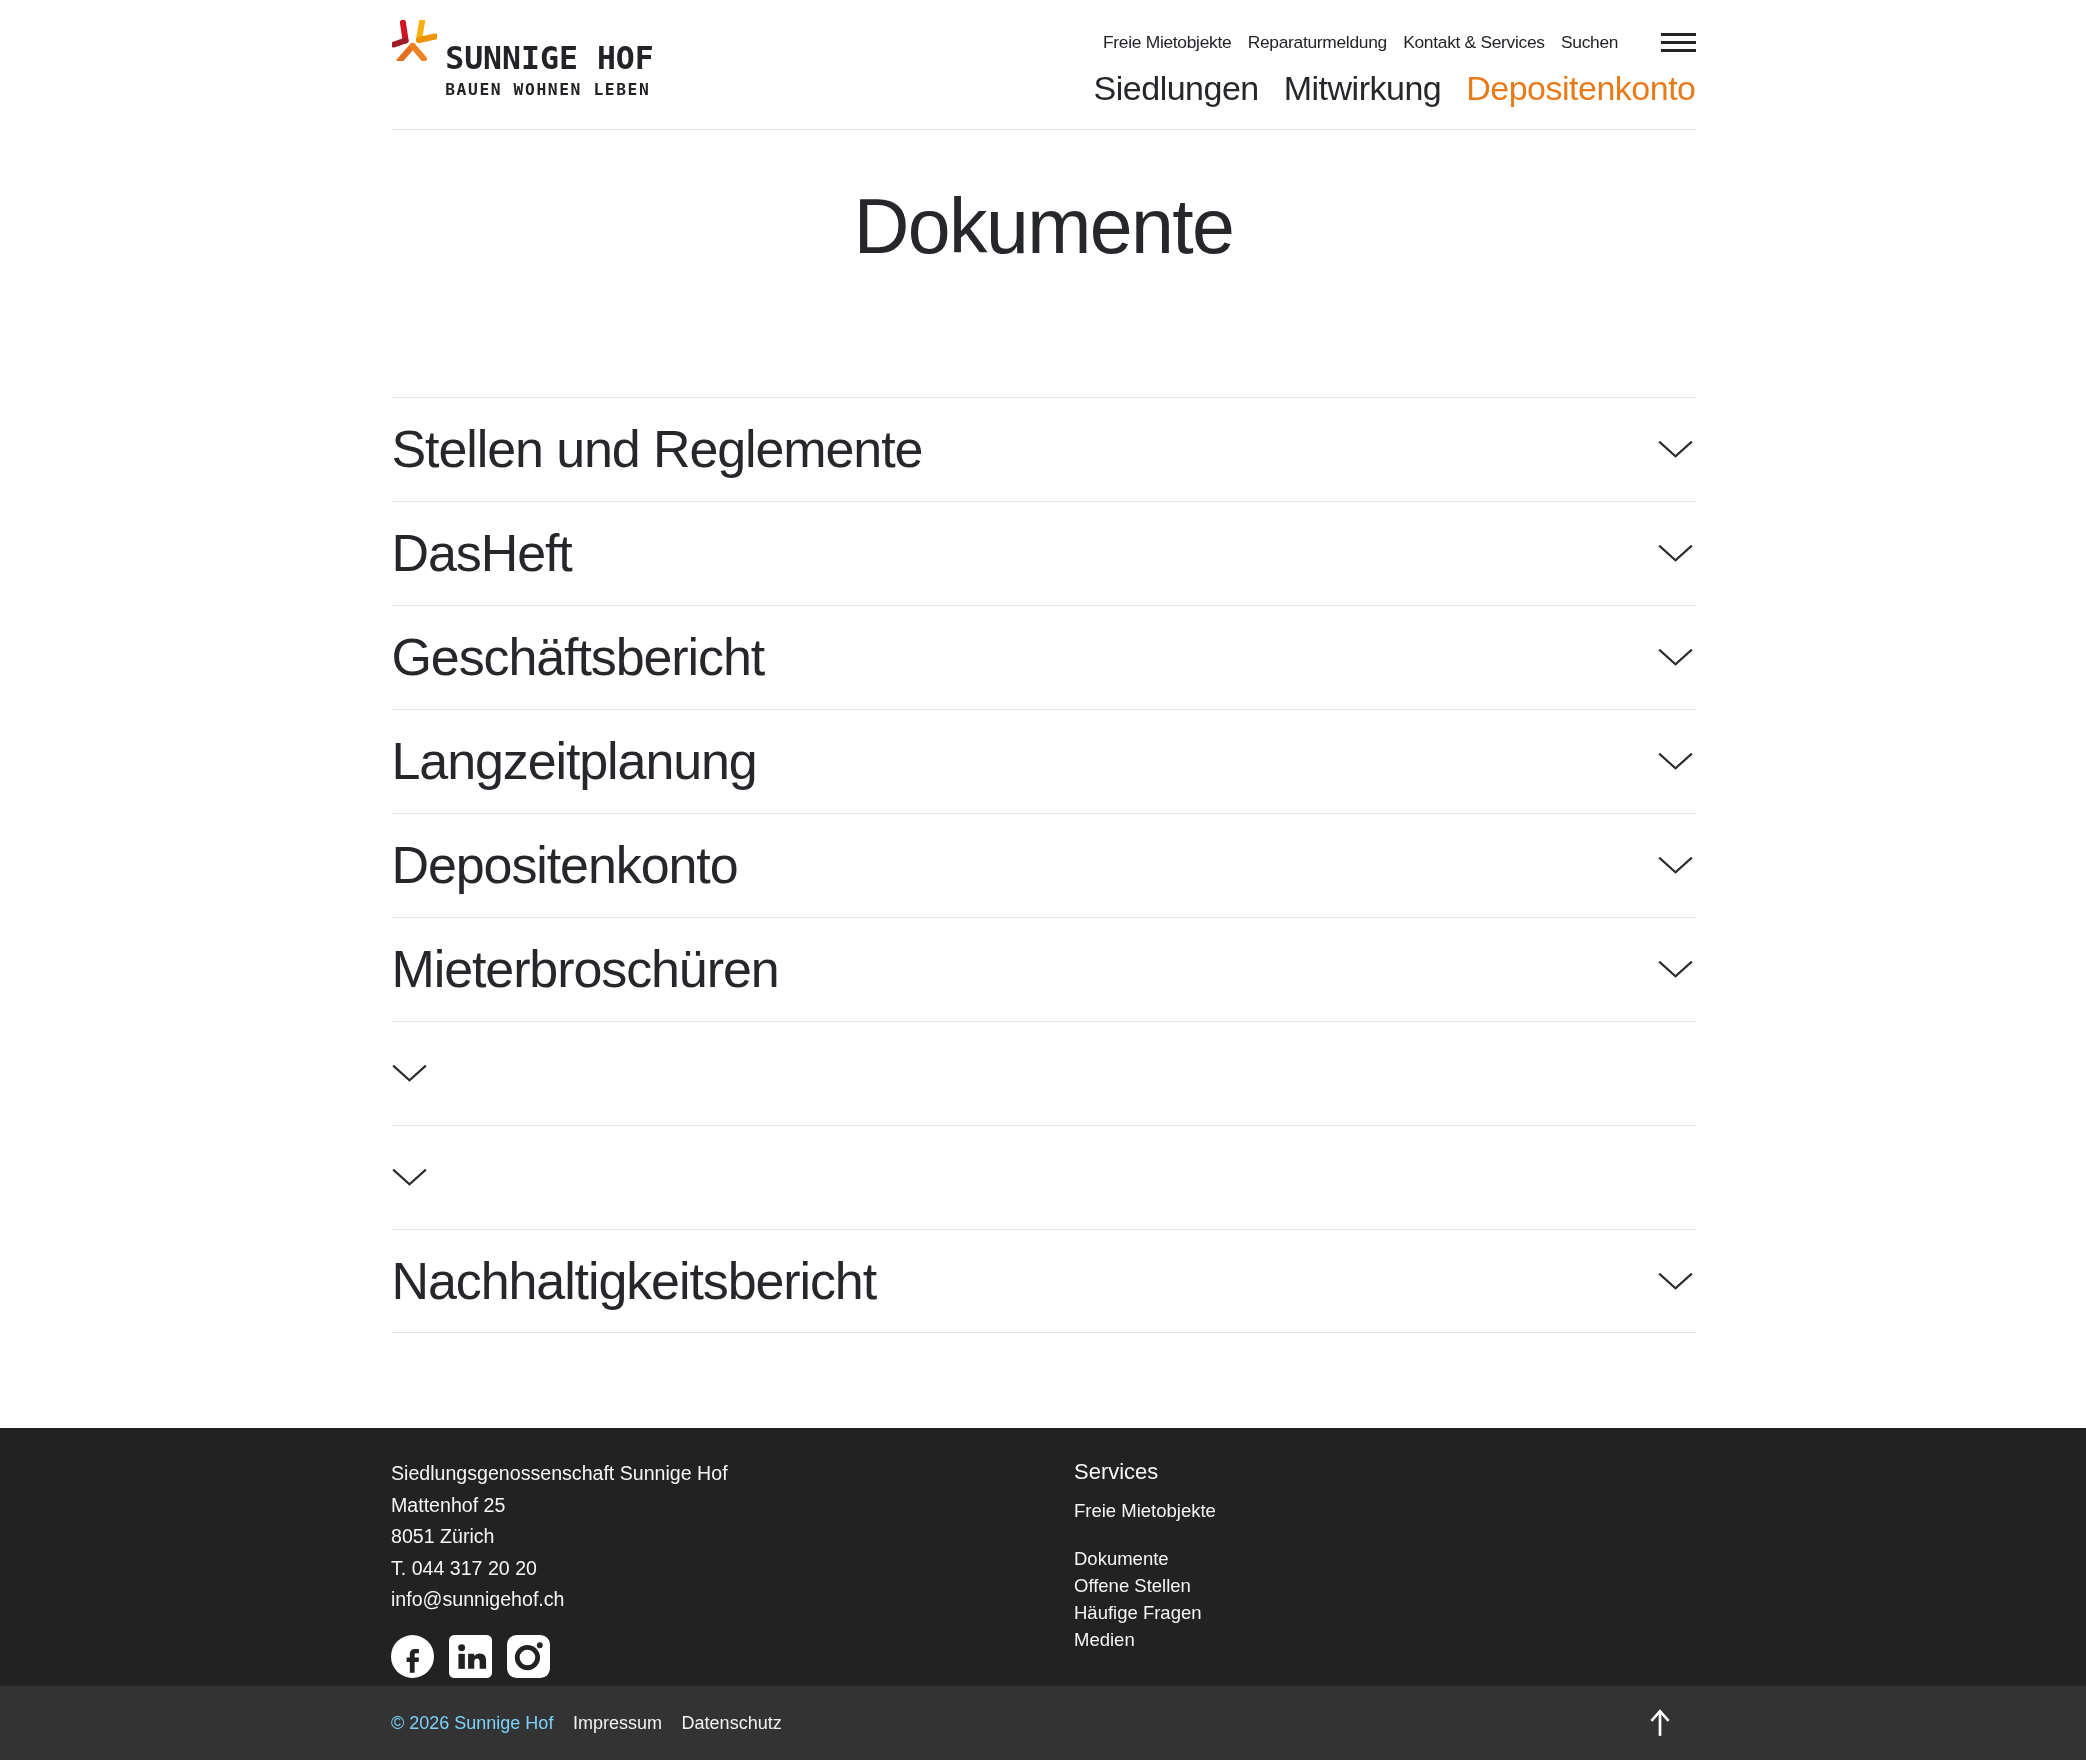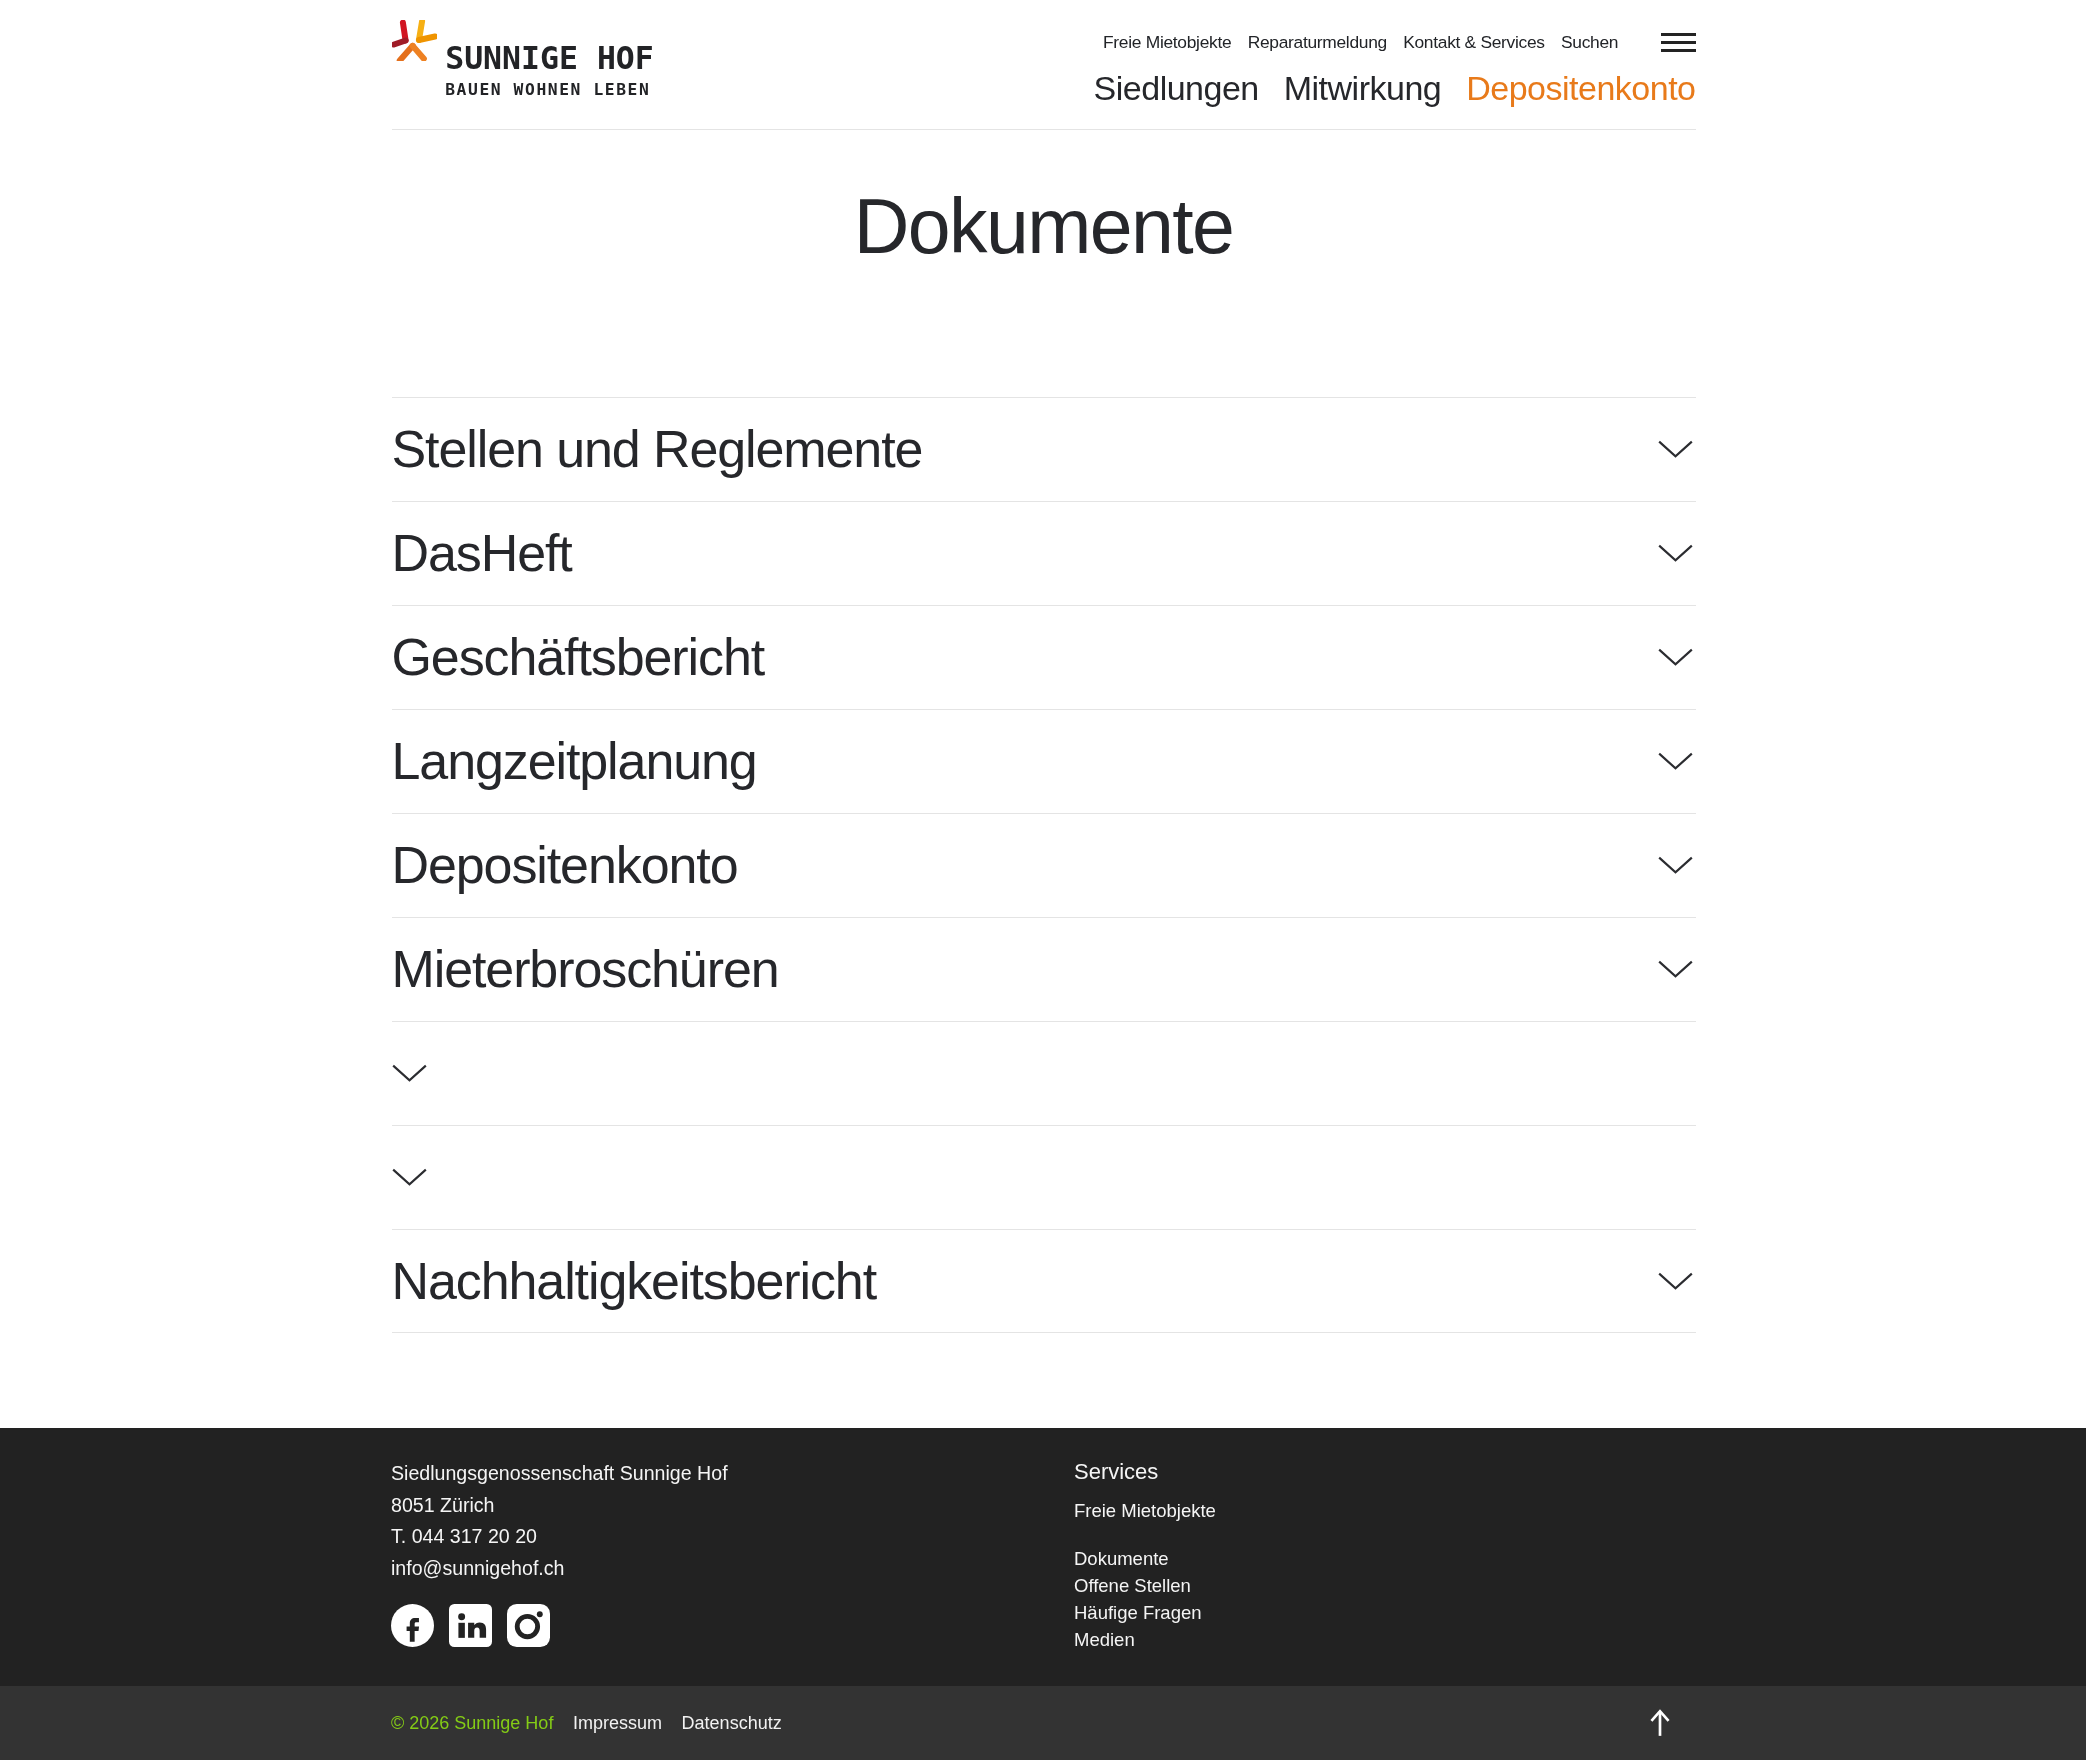--- a/index.html
+++ b/index.html
@@ -56,21 +56,21 @@
   .services-heading { font-size:22px; font-weight:500; color:#f5f5f5; }
   .services-primary { display:block; font-size:18.5px; color:#f5f5f5; text-decoration:none;
                       cursor:pointer; margin-top:15px; }
   .services-links { margin-top:23px; }
   .services-link { display:block; font-size:18.5px; line-height:27px; color:#f5f5f5;
                    text-decoration:none; cursor:pointer; }
 
   .footer-bar { background:#333333; height:74px; }
   .footer-bar .container { height:100%; display:flex; align-items:center; justify-content:space-between; }
   .legal-left { display:flex; align-items:center; gap:19.6px; }
-  .copyright { font-size:18px; color:#84cc16;text-align:right; }
+  .copyright { font-size:18px; color:#7dd3fc;text-align:right; }
   .legal-link { font-size:18px; color:#f2f2f2; text-decoration:none; cursor:pointer; }
   .back-to-top { width:26px; height:30px; cursor:pointer; margin-right:22px; }
 </style>
 </head>
 <body>
 
 <header class="site-header">
   <div class="container">
     <a class="logo">
       <span>
@@ -197,20 +197,21 @@
 
     </div>
   </div>
 </main>
 
 <footer class="site-footer">
   <div class="footer-main">
     <div class="container">
       <div class="footer-col-address">
         <div class="address-line">Siedlungsgenossenschaft Sunnige Hof</div>
+        <div class="address-line">Mattenhof 25</div>
         <div class="address-line">8051 Zürich</div>
         <a class="address-line">T. 044 317 20 20</a>
         <a class="address-line">info@sunnigehof.ch</a>
 
         <div class="social-row">
           <a class="social-btn">
             <svg width="43" height="43" viewBox="0 0 80 80">
               <circle cx="40" cy="40" r="40" fill="#ffffff"></circle>
               <path d="M52 26h-7c-6.5 0-10 3.6-10 10v6h-6v8h6v20h9V50h7.2l1-8H44v-5c0-2 .8-3 3-3h5z" fill="#222222"></path>
             </svg>

